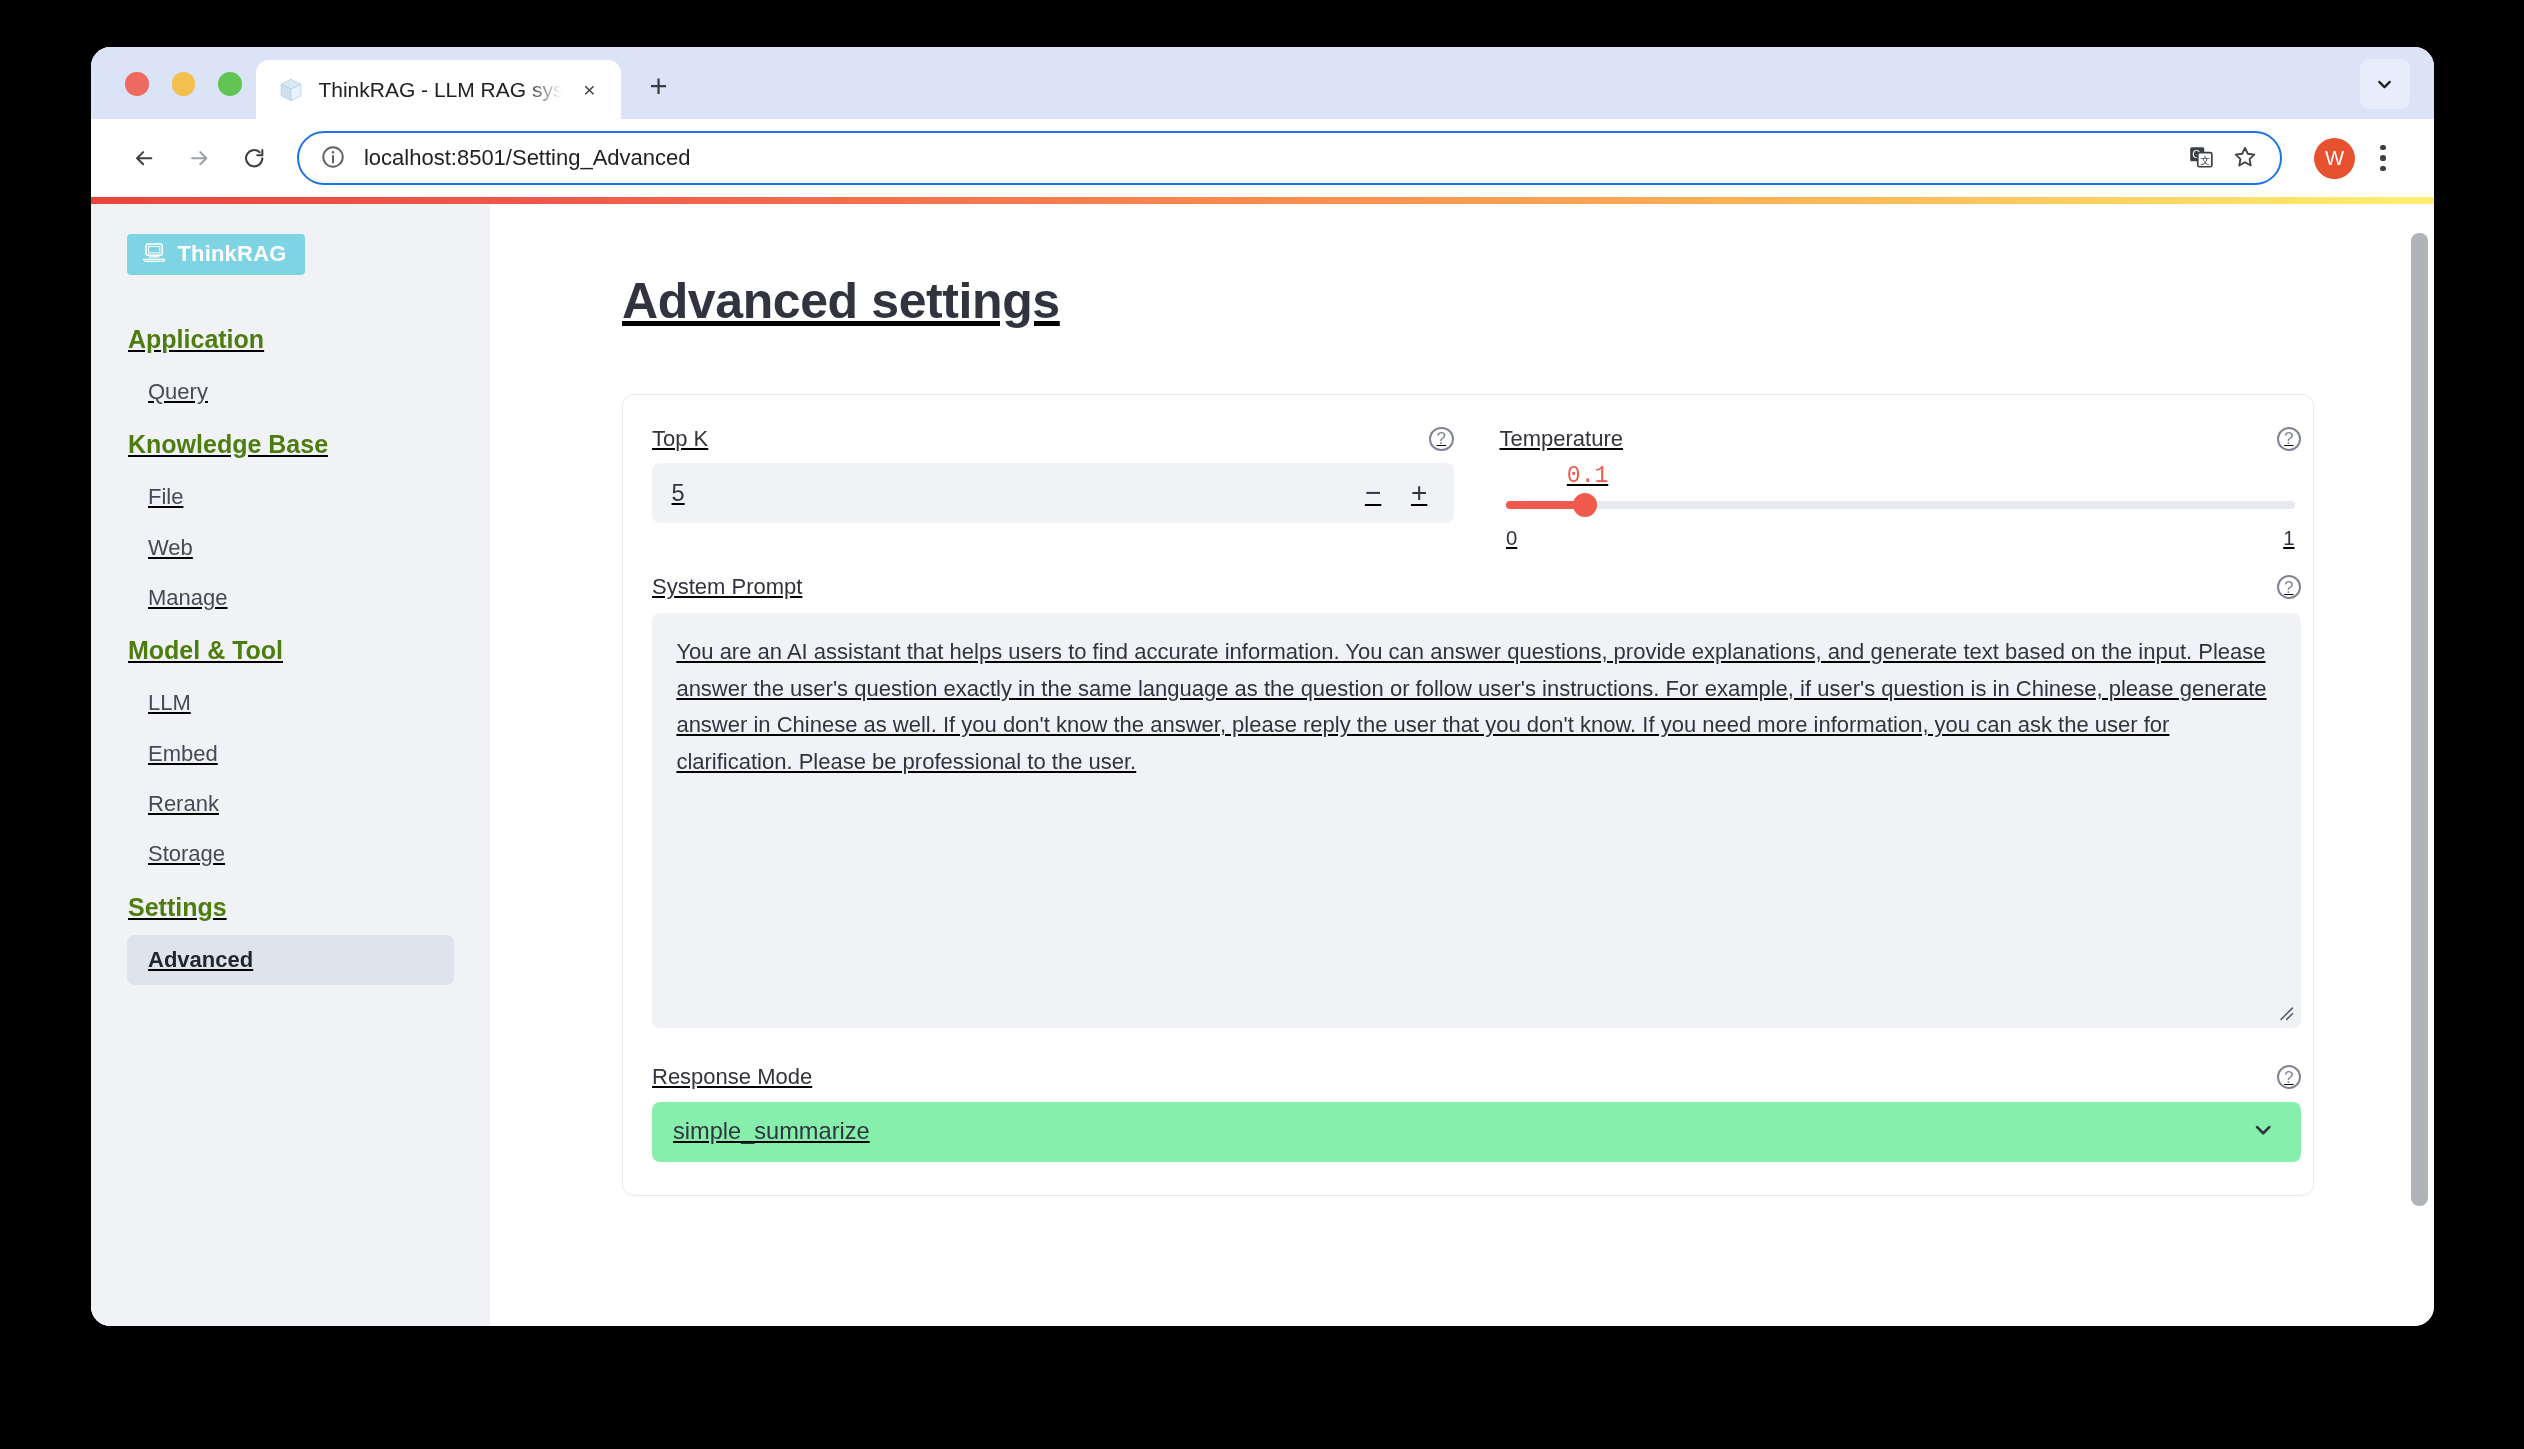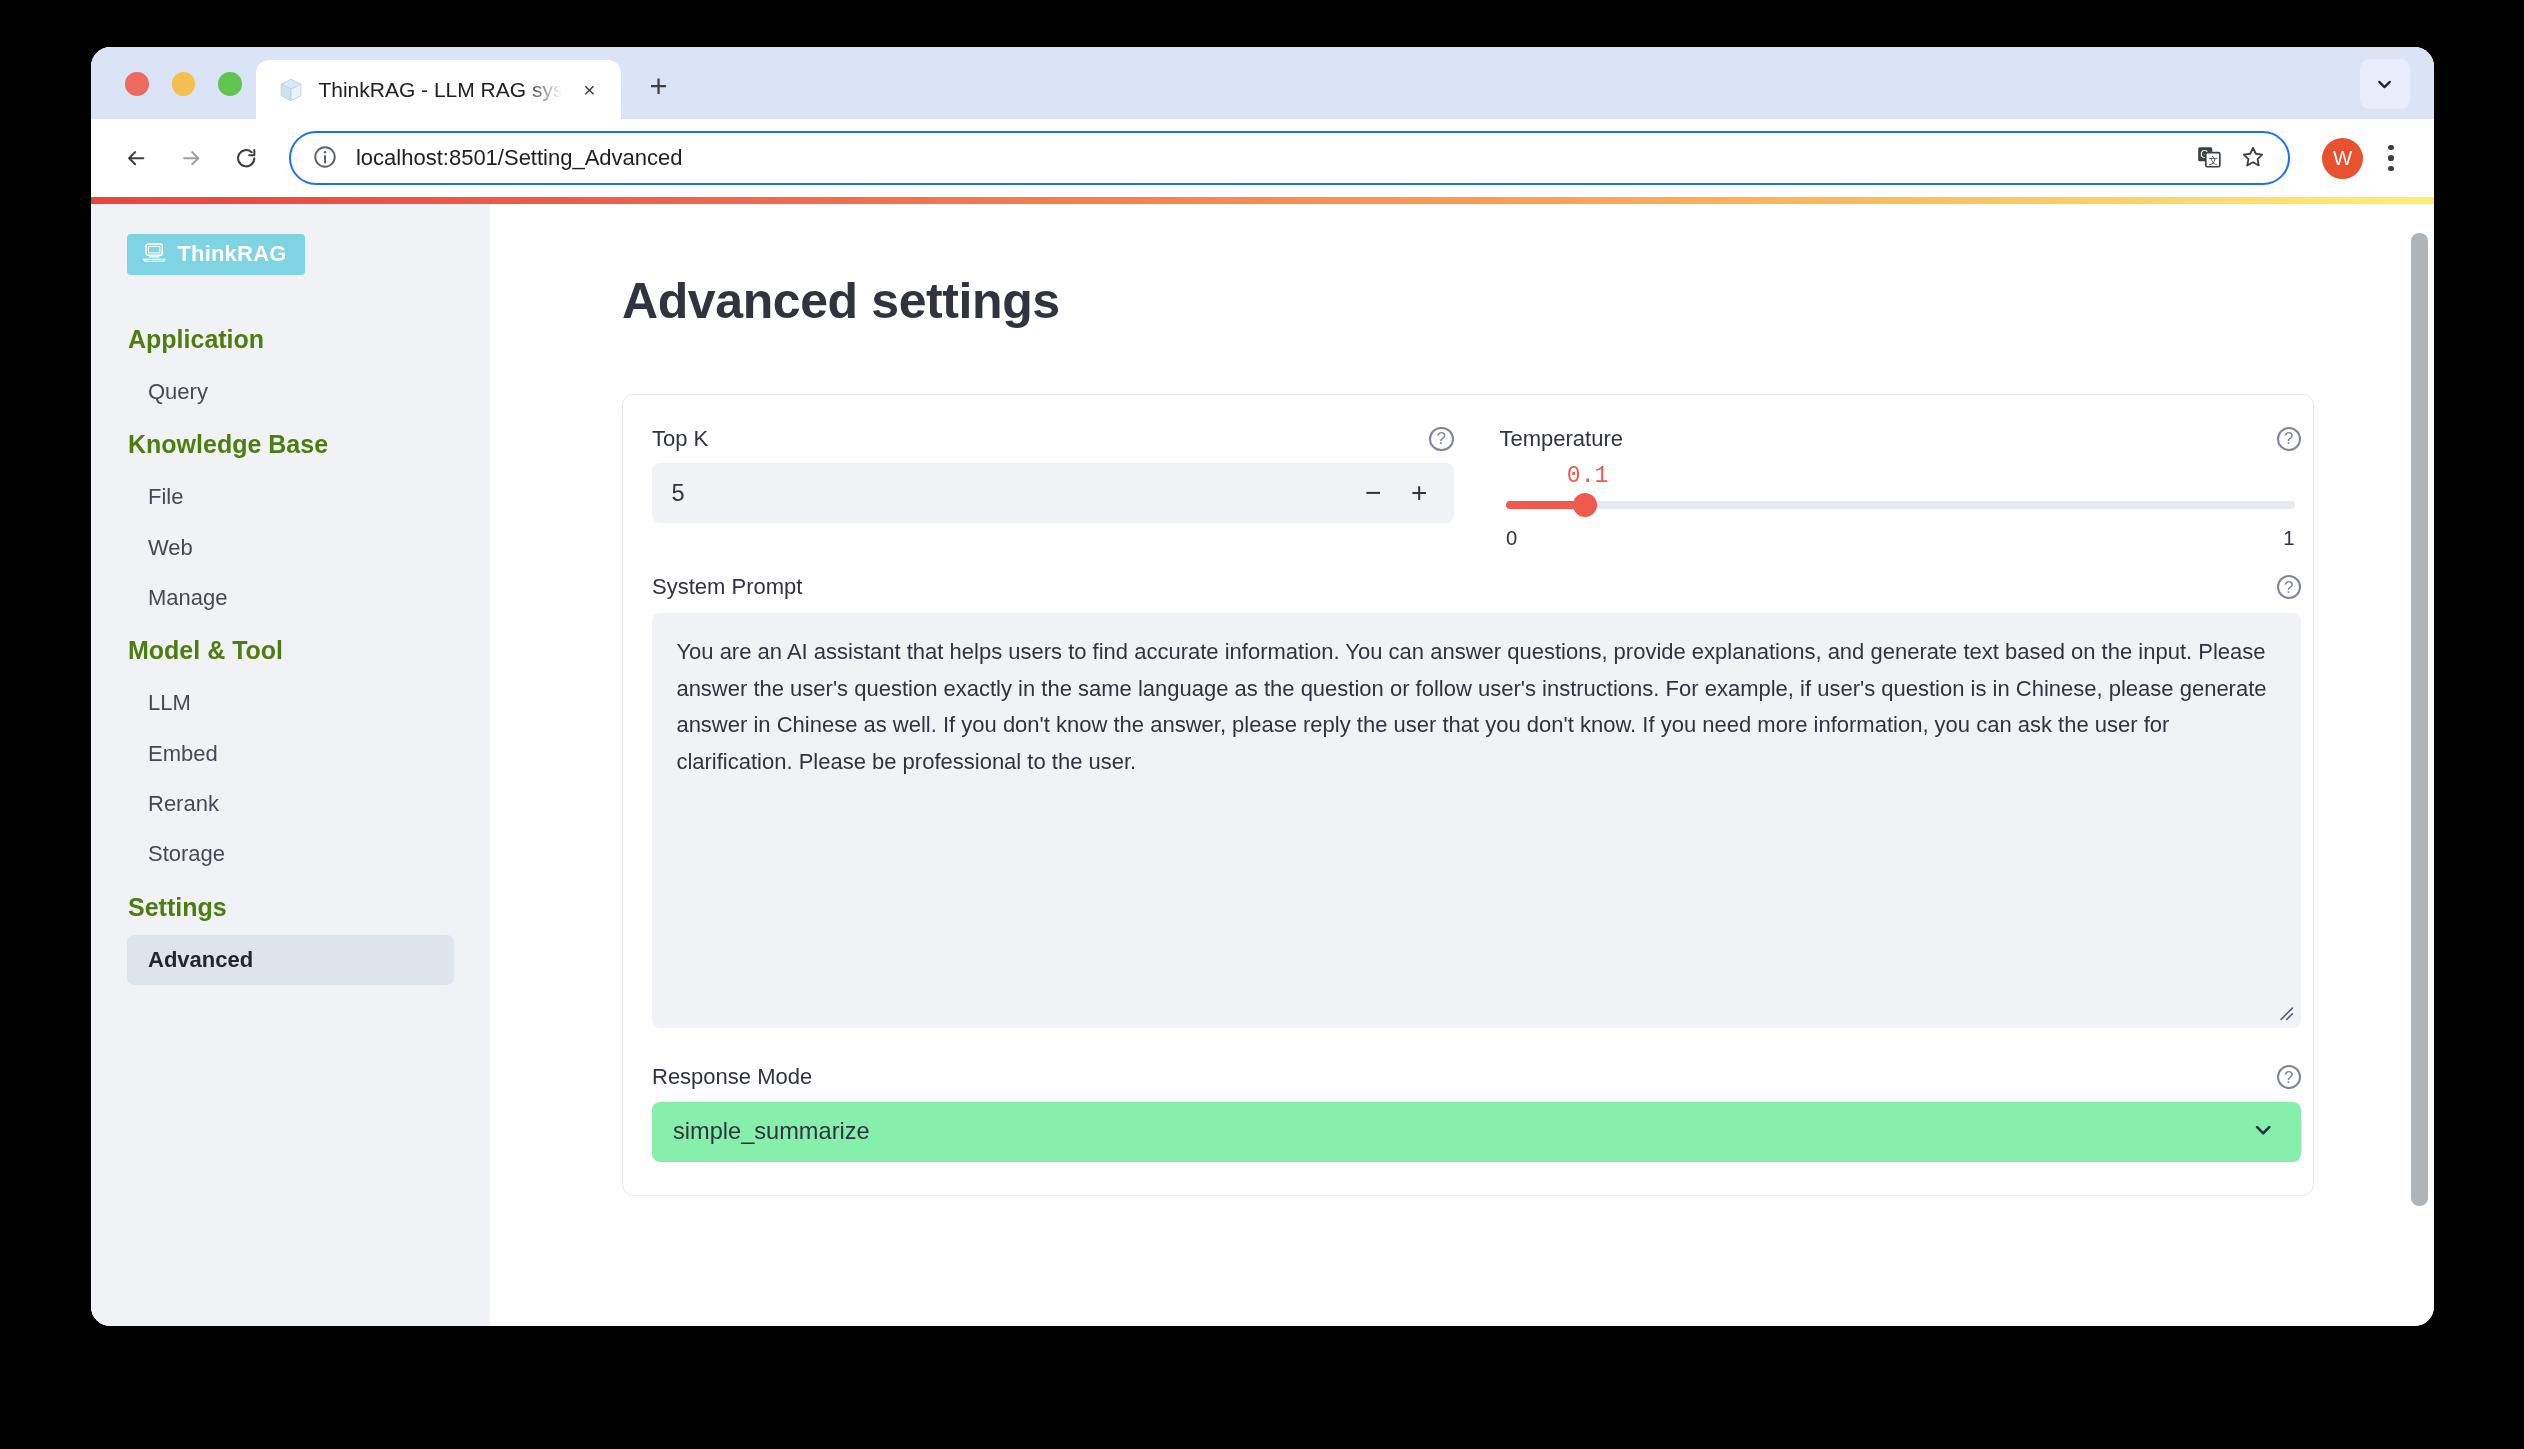--- a/index.html
+++ b/index.html
@@ -73,21 +73,21 @@
     width: 50px; height: 50px; border-radius: 9.8px;
     background: #e8edfb;
     display: flex; align-items: center; justify-content: center;
   }
 
   
   .toolbar {
     height: 78px;
     background: #fff;
     display: flex; align-items: center;
-    padding: 0 20px;
+    padding: 0 28px;
     gap: 4.9px;
   }
   .navbtn {
     width: 50px; height: 50px; border-radius: 50%;
     display: flex; align-items: center; justify-content: center;
     color: #3c4043; flex: none;
   }
   .omnibox {
     flex: 1;
     height: 54px;
@@ -118,20 +118,21 @@
   }
   .kebab i { width: 5.7px; height: 5.7px; border-radius: 50%; background: #3c4043; display: block; }
 
   
   .viewport {
     position: relative;
     height: calc(1279px - 72px - 78px);
     background: #fff;
     display: flex;
     overflow: hidden;
+    text-decoration: underline;
   }
   .gradbar {
     position: absolute; top: 0; left: 0; right: 0;
     height: 7.3px;
     background: linear-gradient(90deg,#e8463c 0%, #f05a4a 20%, #f98b4e 50%, #fcbf5c 78%, #fdf06f 100%);
     z-index: 5;
   }
 
   
   .sidebar {

